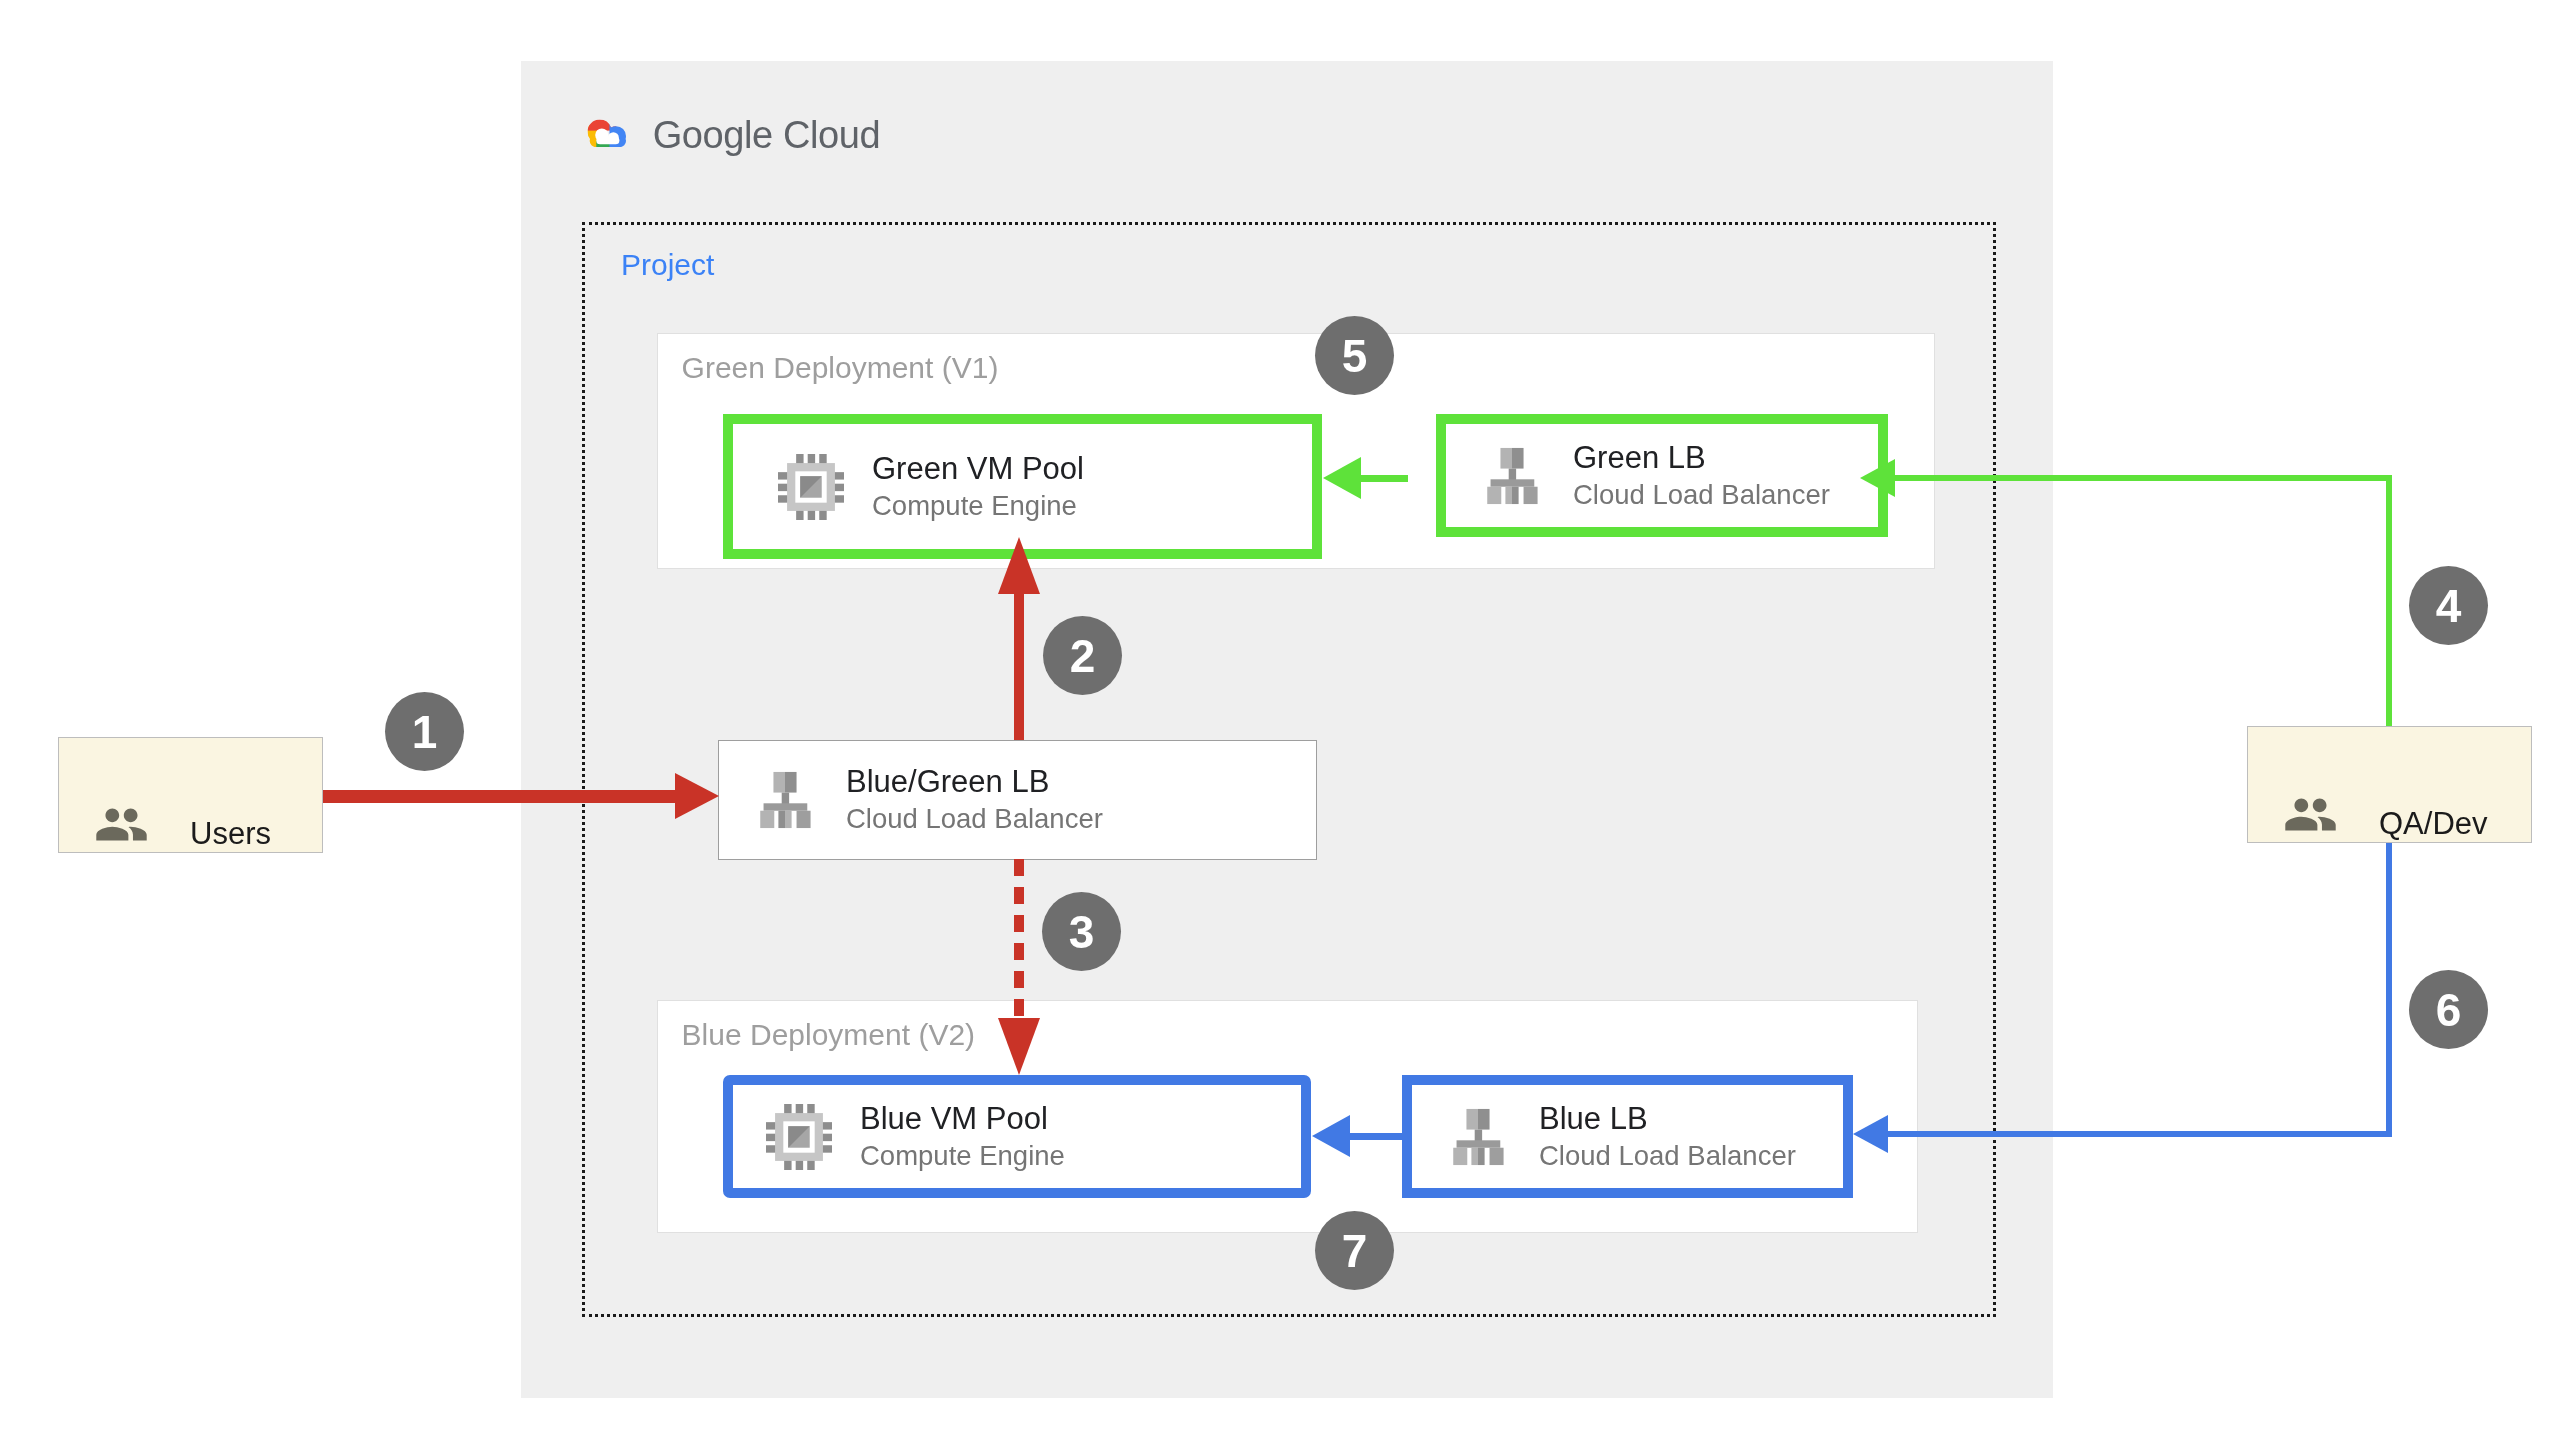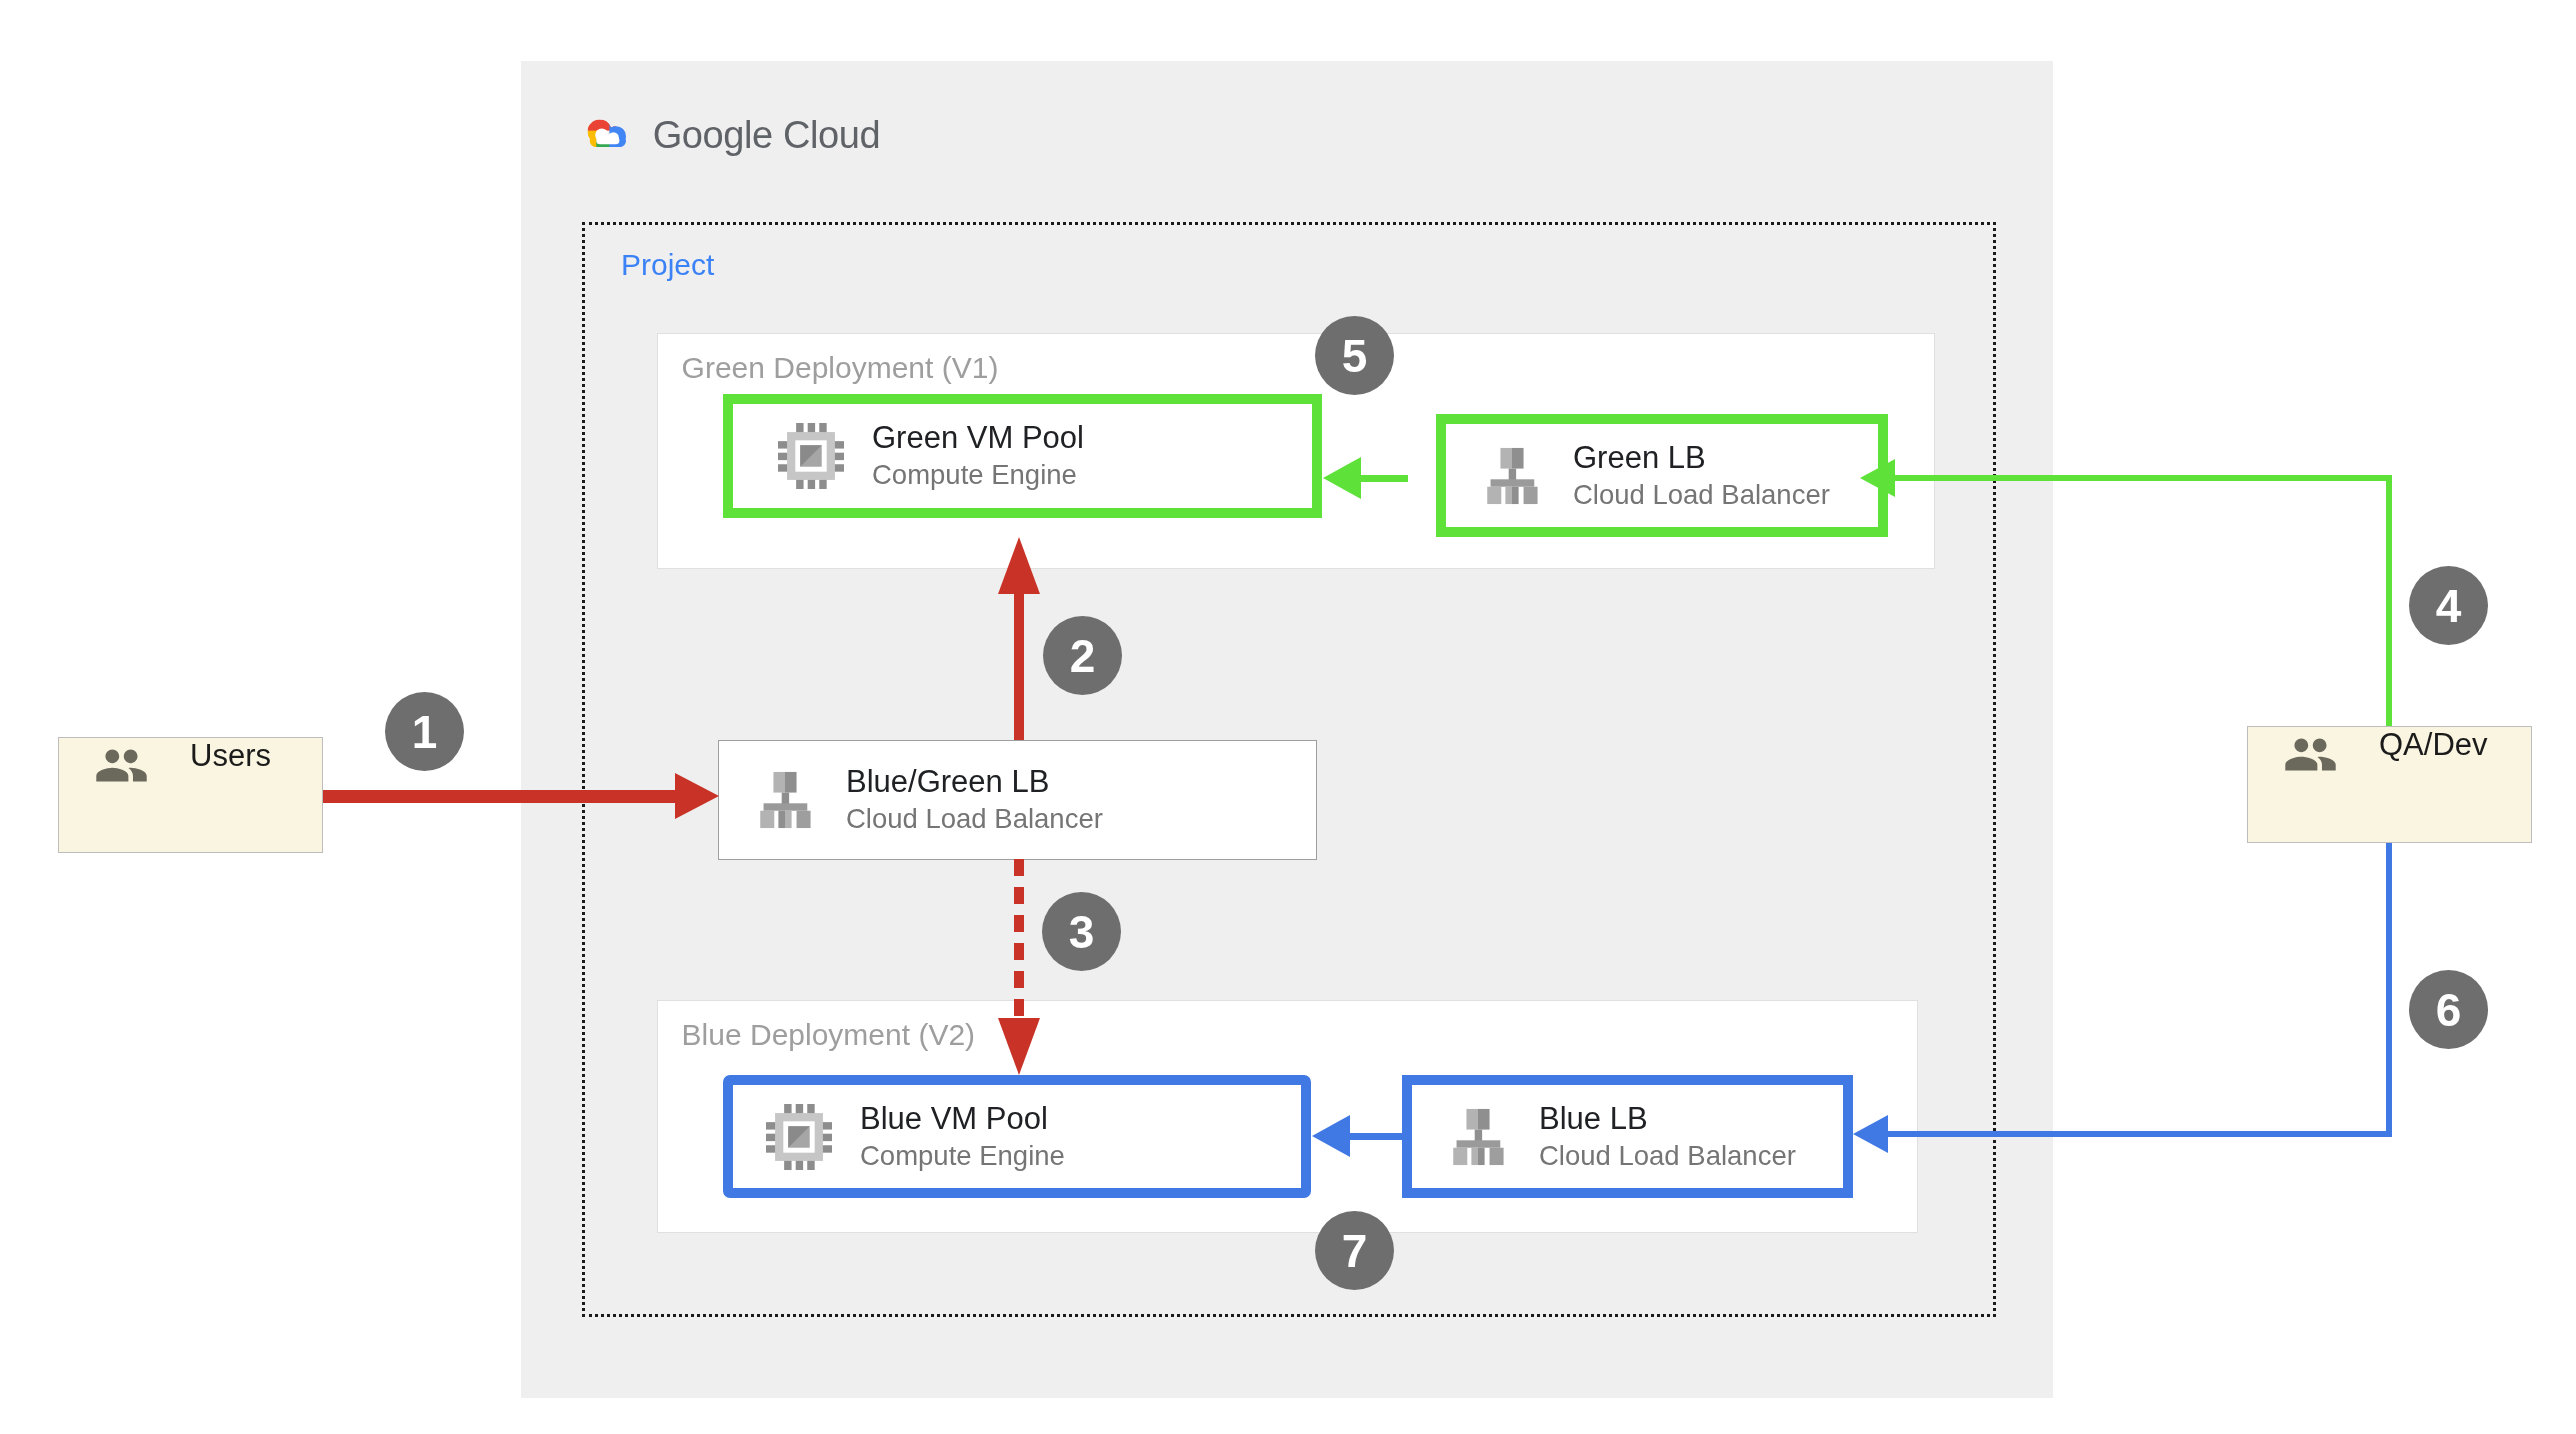--- a/index.html
+++ b/index.html
@@ -14,21 +14,21 @@
   .section{position:absolute;background:#ffffff;border:1.6px solid #E0E0E0;box-sizing:border-box;}
   .section-label{position:absolute;left:23.6px;top:17.3px;font-size:30px;color:#9E9E9E;white-space:nowrap;}
   .node{position:absolute;background:#ffffff;box-sizing:border-box;display:flex;align-items:center;
         padding-left:33px;gap:28px;}
   .node--green{border:10.2px solid #5EE23A;}
   .node--blue{border:10.2px solid #4179E4;}
   .node--router{border:1.6px solid #9E9E9E;}
   .node-title{font-size:31px;color:#202124;line-height:1.25;}
   .node-sub{font-size:27.5px;color:#757575;line-height:1.25;}
   .actor{position:absolute;background:#FAF5E1;border:1.6px solid #BDBDBD;box-sizing:border-box;
-         display:flex;align-items:flex-start;padding-left:35px;gap:41px;}
+         display:flex;align-items:flex-end;padding-left:35px;gap:41px;}
   .actor-label{font-size:31px;color:#1b1b1b;}
   .badge{position:absolute;width:79px;height:79px;border-radius:50%;background:#6E6E6E;
          display:flex;align-items:center;justify-content:center;color:#ffffff;
          font-size:46px;font-weight:700;z-index:30;}
   .seg{position:absolute;}
   .seg--red{background:#C93327;}
   .seg--green{background:#5EE23A;}
   .seg--blue{background:#4179E4;}
   .seg--red-dashed{background:repeating-linear-gradient(to bottom,#C93327 0 17.3px,transparent 17.3px 28px);}
   .tri{position:absolute;width:0;height:0;}
@@ -63,21 +63,21 @@
     <div class="logo-text">Google Cloud</div>
   </div>
 
   <div class="project"></div>
   <div class="ghost-label" style="left:621px;top:248px;">Project</div>
 
   <div class="section" style="left:657px;top:333px;width:1278px;height:236px;">
     <div class="section-label">Green Deployment (V1)</div>
   </div>
 
-  <div class="node node--green" style="left:723px;top:394px;width:599px;height:124px;padding-left:45px;">
+  <div class="node node--green" style="left:723px;top:414px;width:599px;height:145px;padding-left:45px;">
     <svg class="icon" width="66" height="66" viewBox="0 0 80 80">
       <g fill="#8D8D8D">
         <rect x="22" y="0" width="9" height="13"></rect>
           <rect x="36" y="0" width="9" height="13"></rect>
           <rect x="50" y="0" width="9" height="13"></rect>
         <rect x="22" y="67" width="9" height="13"></rect>
           <rect x="36" y="67" width="9" height="13"></rect>
           <rect x="50" y="67" width="9" height="13"></rect>
         <rect x="0" y="22" width="13" height="9"></rect>
           <rect x="0" y="36" width="13" height="9"></rect>

